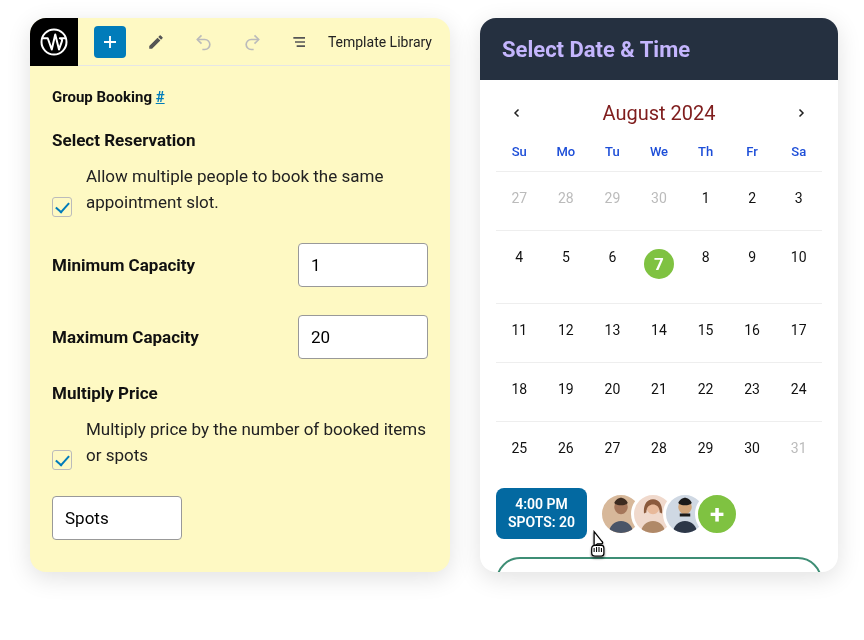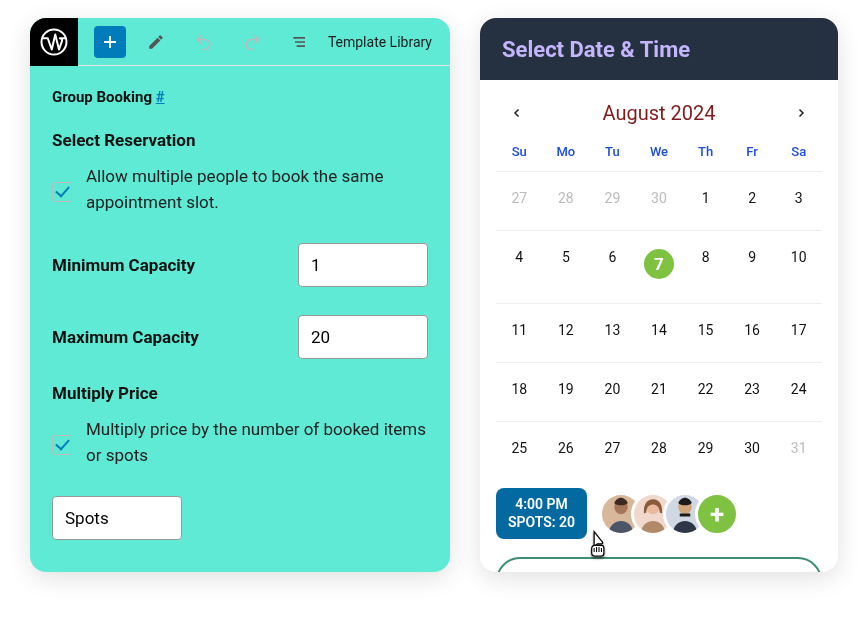--- a/index.html
+++ b/index.html
@@ -11,21 +11,21 @@
     height: 640px;
     position: relative;
   }
   
   .editor-panel {
     position: absolute;
     left: 30px;
     top: 18px;
     width: 420px;
     height: 554px;
-    background: #5eead4;
+    background: #fef9c3;
     border-radius: 16px;
     box-shadow: 0 6px 24px rgba(0,0,0,0.12);
     overflow: hidden;
     color: #111;
   }
   .editor-toolbar {
     display: flex;
     align-items: center;
     height: 48px;
     border-bottom: 1px solid #e6e6e6;
@@ -58,21 +58,21 @@
     margin-left: 16px;
   }
   .tb-btn.disabled { color: #bbb; }
   .tb-spacer { flex: 1; }
   .tb-label { font-size: 14px; color: #222; margin-right: 18px; }
 
   .editor-body { padding: 22px 22px 0 22px; }
   .block-title { font-size: 15px; font-weight: 700; }
   .block-title .hash { color: #007cba; text-decoration: underline; }
   .section-title { font-size: 17px; font-weight: 700; margin-top: 24px; }
-  .check-row { display: flex; align-items: center; margin-top: 14px; }
+  .check-row { display: flex; align-items: flex-end; margin-top: 14px; }
   .checkbox {
     width: 20px; height: 20px;
     border: 1.5px solid #bbb;
     border-radius: 3px;
     margin-right: 14px;
     flex: 0 0 20px;
     display: flex; align-items: center; justify-content: center;
     position: relative; top: 2px;
   }
   .checkbox.checked::after {

